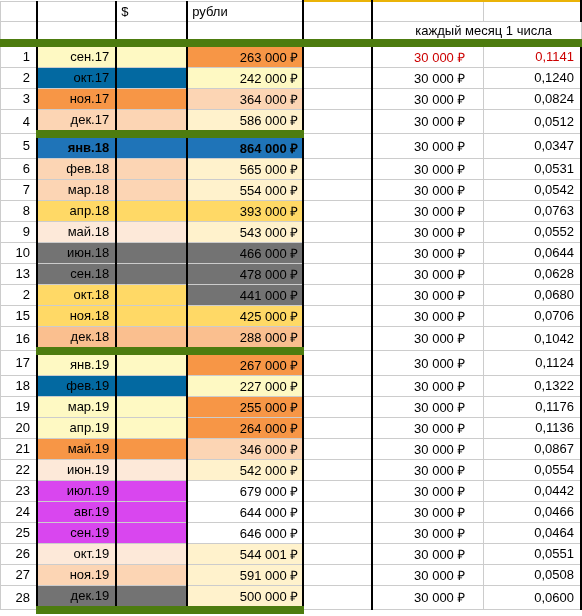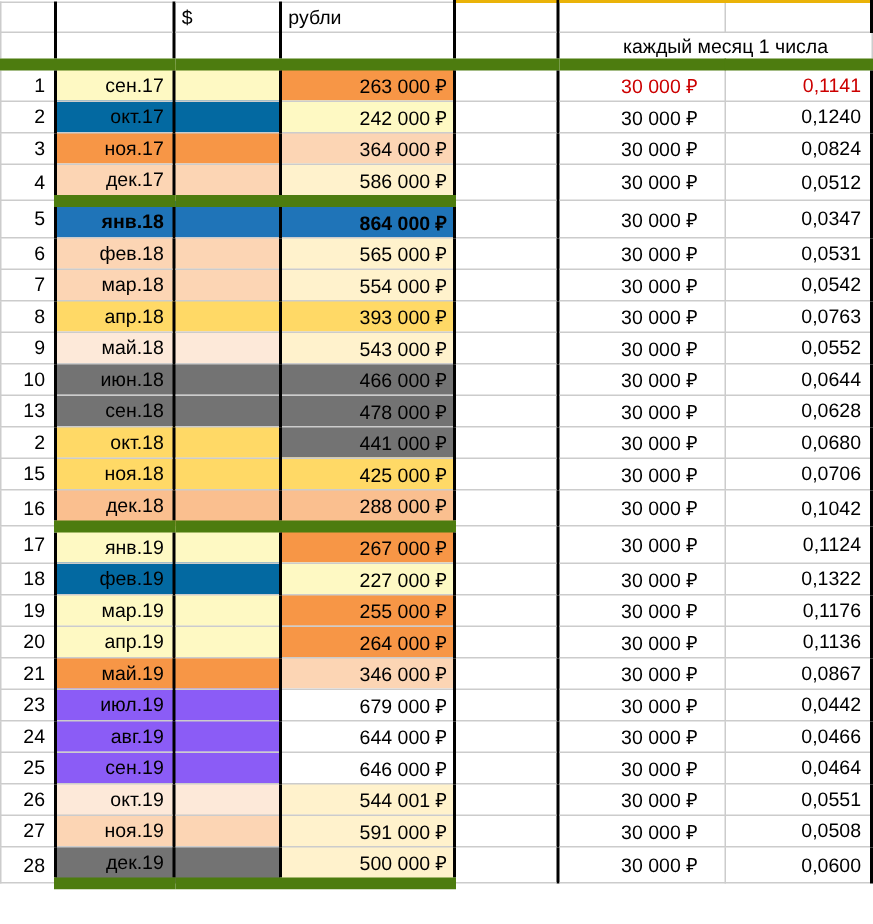--- a/index.html
+++ b/index.html
@@ -48,21 +48,21 @@
   .c-dk-orange-1 { background: #fef9c3; }
   .c-dk-brown   { background: #0369a1; color:#000; }
   .c-orange-1   { background: #f79646; }
   .c-orange-2   { background: #fabf8f; }
   .c-peach-1    { background: #fcd5b4; }
   .c-peach-2    { background: #fde9d9; }
   .c-yellow-1   { background: #fff2cc; }
   .c-yellow-2   { background: #737373; }
   .c-yellow-3   { background: #ffd966; }
   .c-blue-hdr   { background: #1f74b8; color:#000; }
-  .c-blue-lt    { background: #8b5cf6; }
+  .c-blue-lt    { background: #d946ef; }
   .c-white      { background: #fff; }
 </style>
 </head>
 <body>
 
 <table>
   <tbody id="tbody">
 
     <tr>
       <td class="col-idx b-right"></td>
@@ -247,20 +247,29 @@
       <tr>
         <td class="col-idx b-right">21</td>
         <td class="col-month b-left c-orange-1">май.19</td>
         <td class="col-dollar b-left b-right c-orange-1"></td>
         <td class="col-rub b-right c-peach-1">346 000 ₽</td>
         <td class="col-gap"></td>
         <td class="col-amt">30 000 ₽</td>
         <td class="col-pct">0,0867</td>
       </tr>
       <tr>
+        <td class="col-idx b-right">22</td>
+        <td class="col-month b-left c-peach-2">июн.19</td>
+        <td class="col-dollar b-left b-right c-peach-2"></td>
+        <td class="col-rub b-right c-yellow-1">542 000 ₽</td>
+        <td class="col-gap"></td>
+        <td class="col-amt">30 000 ₽</td>
+        <td class="col-pct">0,0554</td>
+      </tr>
+      <tr>
         <td class="col-idx b-right">23</td>
         <td class="col-month b-left c-blue-lt">июл.19</td>
         <td class="col-dollar b-left b-right c-blue-lt"></td>
         <td class="col-rub b-right c-white">679 000 ₽</td>
         <td class="col-gap"></td>
         <td class="col-amt">30 000 ₽</td>
         <td class="col-pct">0,0442</td>
       </tr>
       <tr>
         <td class="col-idx b-right">24</td>

